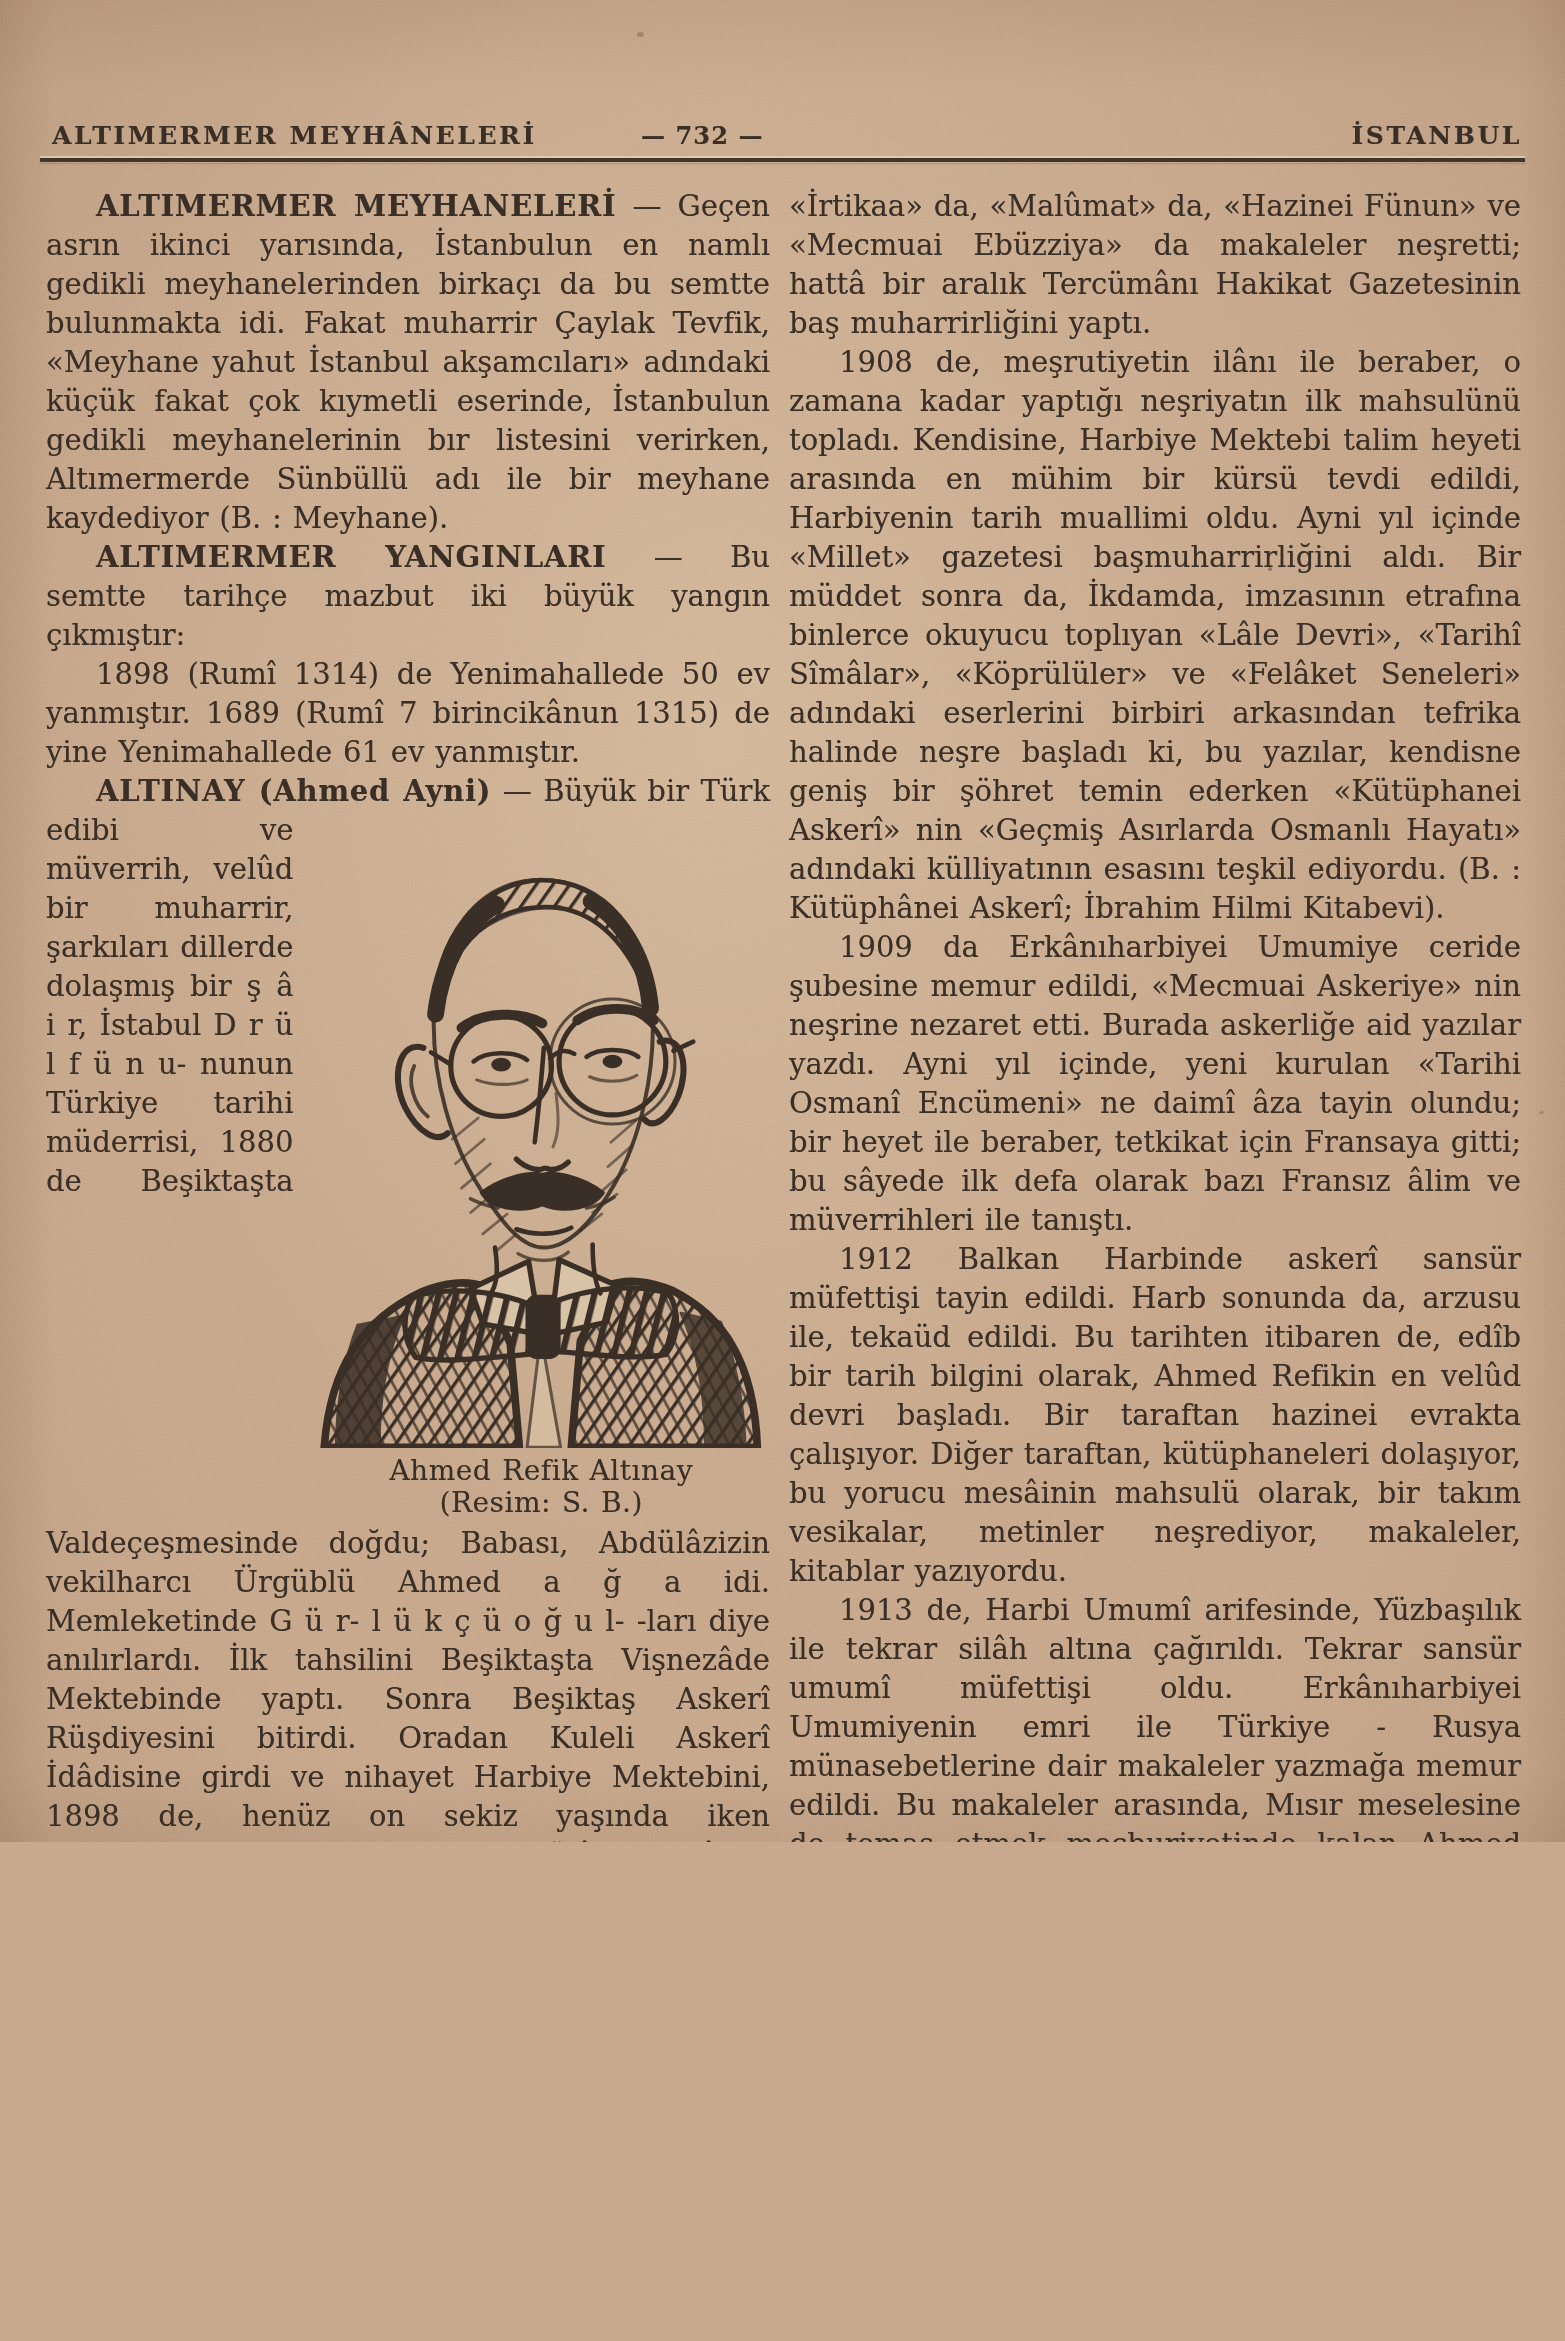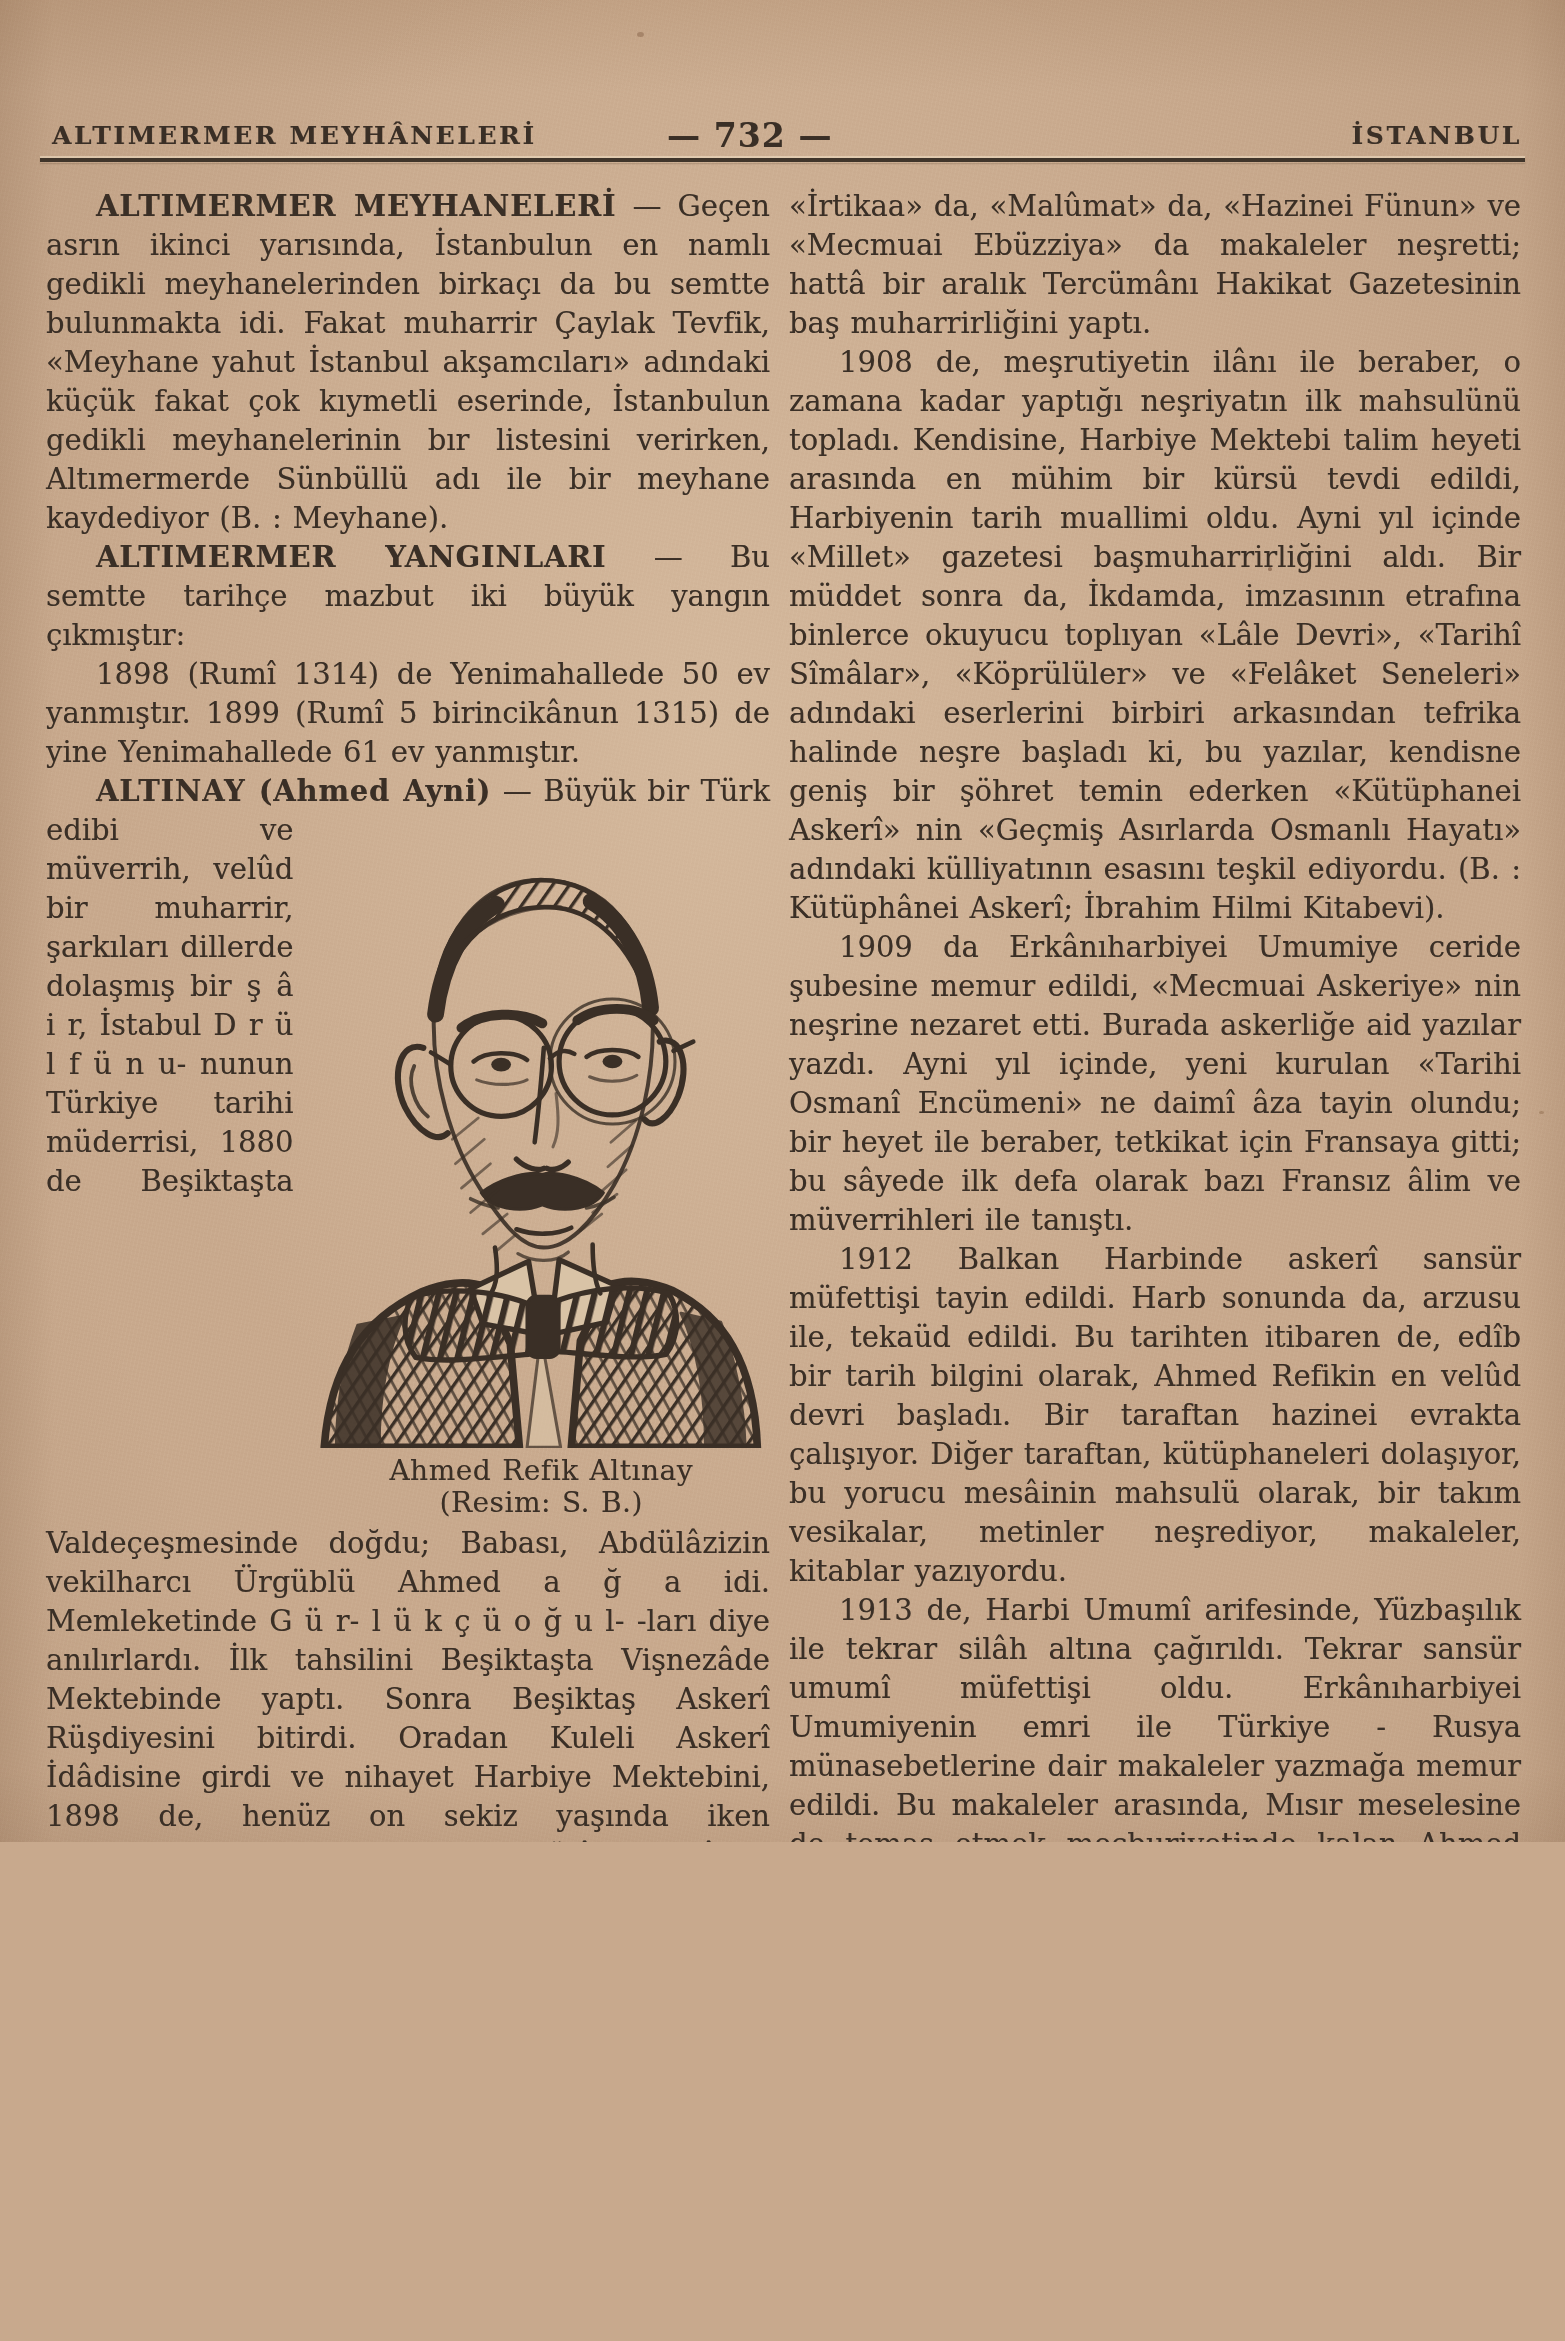--- a/index.html
+++ b/index.html
@@ -27,21 +27,21 @@
     color:var(--ink);
   }
   .running-head{
     position:absolute;top:121px;
     font-weight:bold;font-size:25px;line-height:29.4px;
     letter-spacing:2.6px;color:var(--ink);
     text-shadow:0.3px 0.4px 0.5px rgba(56,45,35,0.35);
     white-space:nowrap;
   }
   .rh-left{left:52px;}
-  .rh-center{left:667px;letter-spacing:1.1px;font-size:33px;}
+  .rh-center{left:641px;letter-spacing:1.1px;font-size:24px;}
   .rh-right{right:44px;}
   .rule{
     position:absolute;left:40px;right:41px;top:156px;height:6.8px;
     background:linear-gradient(to bottom,
       rgba(242,226,200,0.55) 0 2.1px,
       #40352a 2.1px 5.8px,
       rgba(64,53,42,0) 5.8px);
     box-shadow:0 1.1px 1.1px rgba(80,58,40,0.25);
   }
   .col{
@@ -87,21 +87,21 @@
     <p class="para indent">
       <b class="entry-head">ALTIMERMER MEYHANELERİ</b>
       <span>— Geçen asrın ikinci yarısında, İstanbulun en namlı gedikli meyhanelerinden birkaçı da bu semtte bulunmakta idi. Fakat muharrir Çaylak Tevfik, «Meyhane yahut İstanbul akşamcıları» adındaki küçük fakat çok kıymetli eserinde, İstanbulun gedikli meyhanelerinin bır listesini verirken, Altımermerde Sünbüllü adı ile bir meyhane kaydediyor (B. : Meyhane).</span>
     </p>
 
     <p class="para indent">
       <b class="entry-head">ALTIMERMER YANGINLARI</b>
       <span>— Bu semtte tarihçe mazbut iki büyük yangın çıkmıştır:</span>
     </p>
 
-    <p class="para indent">1898 (Rumî 1314) de Yenimahallede 50 ev yanmıştır. 1899 (Rumî 5 birincikânun 1315) de yine Yenimahallede 61 ev yanmıştır.</p>
+    <p class="para indent">1898 (Rumî 1314) de Yenimahallede 50 ev yanmıştır. 1689 (Rumî 7 birincikânun 1315) de yine Yenimahallede 61 ev yanmıştır.</p>
 
     <p class="para indent">
       <b class="entry-head">ALTINAY (Ahmed Ayni)</b>
       <span>— Büyük bir</span>
       <span class="figure">
         <svg class="portrait-svg" viewBox="0 0 300 412" xmlns="http://www.w3.org/2000/svg" role="img">
           <defs>
             <pattern id="xh" width="9" height="9" patternUnits="userSpaceOnUse" patternTransform="rotate(35)">
               <line x1="1" y1="0" x2="1" y2="9" stroke="#3a2f26" stroke-width="2.4"></line>
             </pattern>

